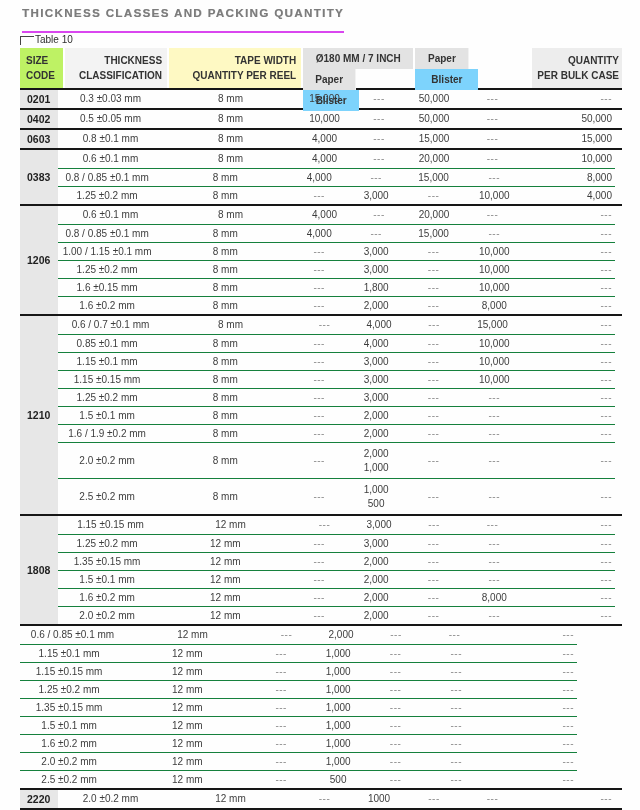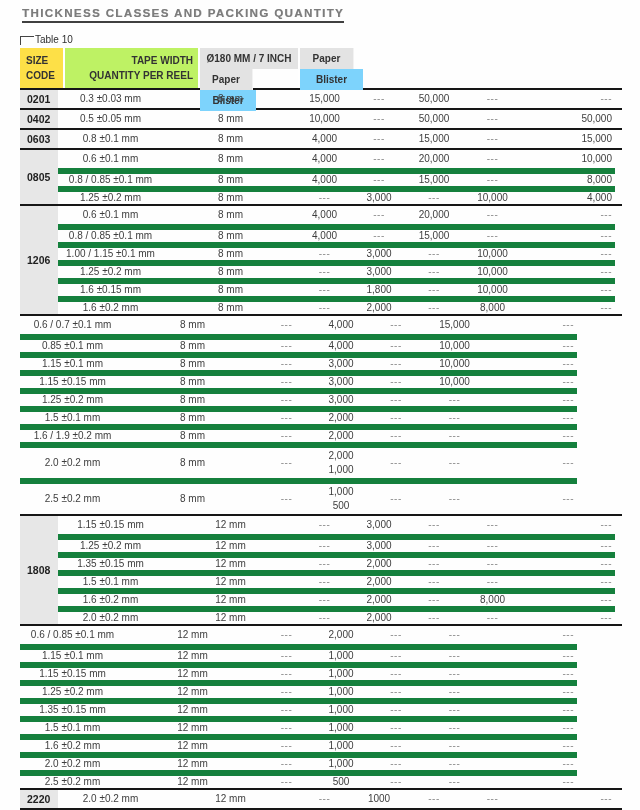--- a/index.html
+++ b/index.html
@@ -10,22 +10,22 @@
     color:#3d3d3d;
     position:relative;
     overflow:hidden;
   }
   .page { position:absolute; inset:0; background:#fefefe; }
 
   .doc-title {
     position:absolute; left:22px; top:7px;
     font-size:11.5px; font-weight:bold; letter-spacing:1.4px;
     color:#7c7c7c;
-    border-bottom:2px solid #404040;
-    padding-bottom:2px;
+    border-bottom:2px solid #d946ef;
+    padding-bottom:12px;
     text-shadow:0.4px 0.4px 0 #b5b5b5;
     white-space:nowrap;
   }
 
   .table-label {
     position:absolute; left:20px; top:33px;
     font-size:10px; color:#2e2e2e;
     display:flex; align-items:flex-end;
   }
   .bracket {
@@ -38,46 +38,46 @@
 
   
   .thead {
     display:flex; height:42px;
     border-bottom:2px solid #161616;
     font-size:10px; font-weight:bold; color:#333;
   }
   .thead > div { border-right:2px solid #fff; }
   .thead > div:last-child { border-right:none; }
   .h-stack { display:flex; flex-direction:column; justify-content:center; line-height:15px; }
-  .h-size  { width:45px;  background:#fde047; padding-left:6px; }
+  .h-size  { width:45px;  background:#bef264; padding-left:6px; }
   .h-thick { width:105px; background:#f3f3f3; text-align:right; padding-right:5px; }
-  .h-tape  { width:135px; background:#bef264; text-align:right; padding-right:5px; }
+  .h-tape  { width:135px; background:#fef9c3; text-align:right; padding-right:5px; }
   .h-group { display:flex; flex-direction:column; }
-  .h-g180  { width:100px; }
+  .h-g180  { width:113px; }
   .h-g330  { width:117px; }
   .g-top   { height:21px; background:#e3e3e3; text-align:center; line-height:22px; }
   .g-bottom{ display:flex; height:21px;flex-direction:column; }
   .g-paper   { background:#e3e3e3; text-align:center; line-height:21px; border-right:1px solid #f2f2f2; }
   .g-blister { background:#7dd3fc; text-align:center; line-height:21px; }
   .h-g180 .g-paper{width:53px;} .h-g180 .g-blister{width:56px;}
   .h-g330 .g-paper{width:54px;} .h-g330 .g-blister{width:63px;}
   .h-bulk  { width:91px; background:#ededed; text-align:right; padding-right:3px; }
 
   
   .tbody { border-bottom:2px solid #161616; }
   .group { display:flex; }
   .group + .group { border-top:2px solid #161616; }
   .code-cell {
     width:38px; background:#e7e7e7;
     font-weight:bold; font-size:10.5px; color:#1f1f1f;
     display:flex; align-items:center; padding-left:7px;
   }
   .rows { width:557px; display:flex; flex-direction:column; }
   .row { display:flex; align-items:center; height:18px; font-size:10px; }
-  .row + .row { border-top:6px solid #15803d; }
+  .row + .row { border-top:1px solid #15803d;gap:6px; }
   .row.tall { height:36px; }
   .cell { white-space:pre-line; line-height:14px; color:#3d3d3d; }
   .c-thick { width:105px; text-align:center; }
   .c-tape  { width:135px; text-align:center; }
   .c-p180  { width:53px;  text-align:center; }
   .c-b180  { width:56px;  text-align:center; }
   .c-p330  { width:54px;  text-align:center; }
   .c-b330  { width:63px;  text-align:center; }
   .c-bulk  { width:91px;  text-align:right; padding-right:3px; }
   .cell.dash { color:#8e8e8e; letter-spacing:0.5px; }
@@ -94,37 +94,45 @@
     <span>Table 10</span>
   </div>
 
   <div class="table">
 
     <div class="thead">
       <div class="h-size h-stack">
         <span>SIZE</span>
         <span>CODE</span>
       </div>
+      <div class="h-thick h-stack">
+        <span>THICKNESS</span>
+        <span>CLASSIFICATION</span>
+      </div>
       <div class="h-tape h-stack">
         <span>TAPE WIDTH</span>
         <span>QUANTITY PER REEL</span>
       </div>
       <div class="h-group h-g180">
         <div class="g-top">Ø180 MM / 7 INCH</div>
         <div class="g-bottom">
           <div class="g-paper">Paper</div>
           <div class="g-blister">Blister</div>
         </div>
       </div>
       <div class="h-group h-g330">
         <div class="g-bottom">
           <div class="g-paper">Paper</div>
           <div class="g-blister">Blister</div>
         </div>
       </div>
+      <div class="h-bulk h-stack">
+        <span>QUANTITY</span>
+        <span>PER BULK CASE</span>
+      </div>
     </div>
 
     <div class="tbody">
         <div class="group">
           <div class="code-cell">0201</div>
           <div class="rows">
             <div class="row">
               <div class="cell c-thick">0.3 ±0.03 mm</div>
               <div class="cell c-tape">8 mm</div>
               <div class="cell c-p180">15,000</div>
@@ -157,21 +165,21 @@
               <div class="cell c-tape">8 mm</div>
               <div class="cell c-p180">4,000</div>
               <div class="cell c-b180 dash">---</div>
               <div class="cell c-p330">15,000</div>
               <div class="cell c-b330 dash">---</div>
               <div class="cell c-bulk">15,000</div>
             </div>
           </div>
         </div>
         <div class="group">
-          <div class="code-cell">0805</div>
+          <div class="code-cell">0383</div>
           <div class="rows">
             <div class="row">
               <div class="cell c-thick">0.6 ±0.1 mm</div>
               <div class="cell c-tape">8 mm</div>
               <div class="cell c-p180">4,000</div>
               <div class="cell c-b180 dash">---</div>
               <div class="cell c-p330">20,000</div>
               <div class="cell c-b330 dash">---</div>
               <div class="cell c-bulk">10,000</div>
             </div>
@@ -248,20 +256,21 @@
               <div class="cell c-tape">8 mm</div>
               <div class="cell c-p180 dash">---</div>
               <div class="cell c-b180">2,000</div>
               <div class="cell c-p330 dash">---</div>
               <div class="cell c-b330">8,000</div>
               <div class="cell c-bulk dash">---</div>
             </div>
           </div>
         </div>
         <div class="group">
+          <div class="code-cell">1210</div>
           <div class="rows">
             <div class="row">
               <div class="cell c-thick">0.6 / 0.7 ±0.1 mm</div>
               <div class="cell c-tape">8 mm</div>
               <div class="cell c-p180 dash">---</div>
               <div class="cell c-b180">4,000</div>
               <div class="cell c-p330 dash">---</div>
               <div class="cell c-b330">15,000</div>
               <div class="cell c-bulk dash">---</div>
             </div>

